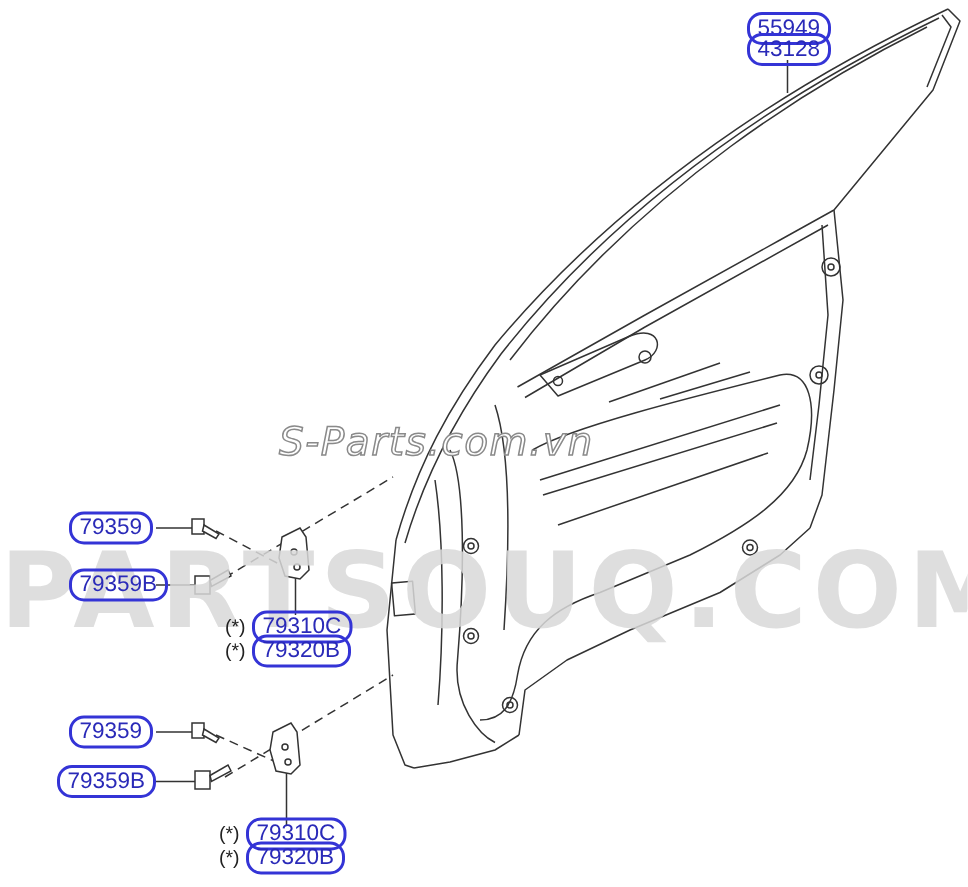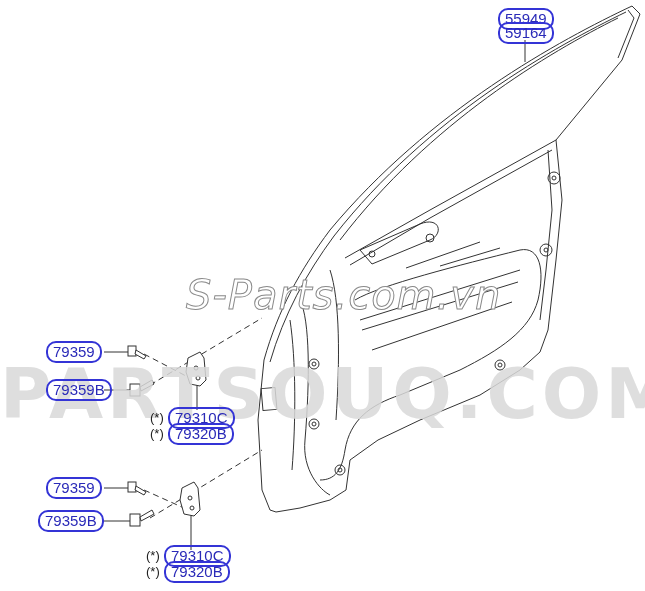--- a/index.html
+++ b/index.html
@@ -7,21 +7,21 @@
     .canvas { position: absolute; left: 0; top: 0; width: 645px; height: 591px; }
     svg.drawing { position: absolute; left: 0; top: 0; }
     .watermark-big {
       position: absolute; left: 0; top: 358px; width: 582px; height: 72px;
       font-family: "DejaVu Sans", sans-serif; font-weight: bold; font-size: 70px;
       color: #d9d9d9; letter-spacing: 4px; line-height: 72px; white-space: nowrap;
       text-align: right; opacity: 0.85; pointer-events: none;
     }
     .watermark-small {
       position: absolute; left: 186px; top: 278px;
-      font-family: "DejaVu Sans", sans-serif; font-style: italic; font-size: 40px;
+      font-family: "DejaVu Sans", sans-serif; font-style: italic; font-size: 26px;
       color: #ffffff; -webkit-text-stroke: 1px #8a8a8a; white-space: nowrap; line-height: 34px;
       letter-spacing: 1px; pointer-events: none;
     }
     .label {
       position: absolute; height: 18px; border: 2px solid #3434d6; border-radius: 10px;
       color: #2a2ab8; font-size: 15px; line-height: 18px; padding: 0 5px; box-sizing: content-box;
       background: rgba(255,255,255,0.0); white-space: nowrap; cursor: pointer;
     }
     .asterisk {
       position: absolute; font-size: 13px; color: #222; line-height: 16px; white-space: nowrap;
@@ -117,21 +117,21 @@
       <path d="M182,488 L194,482 L198,488 L200,510 L194,516 L184,514 L180,500 Z"></path>
       <circle cx="190" cy="498" r="2"></circle>
       <circle cx="192" cy="508" r="2"></circle>
     </g>
   </svg>
 
   <div class="watermark-big">PARTSOUQ.COM</div>
   <div class="watermark-small">S-Parts.com.vn</div>
 
   <div class="label" style="left:498px; top:8px;">55949</div>
-  <div class="label" style="left:498px; top:22px;">59164</div>
+  <div class="label" style="left:498px; top:22px;">43128</div>
 
   <div class="label" style="left:46px; top:341px;">79359</div>
   <div class="label" style="left:46px; top:379px;">79359B</div>
   <div class="asterisk" style="left:150px; top:410px;">(*)</div>
   <div class="label" style="left:168px; top:407px;">79310C</div>
   <div class="asterisk" style="left:150px; top:426px;">(*)</div>
   <div class="label" style="left:168px; top:423px;">79320B</div>
 
   <div class="label" style="left:46px; top:477px;">79359</div>
   <div class="label" style="left:38px; top:510px;">79359B</div>

